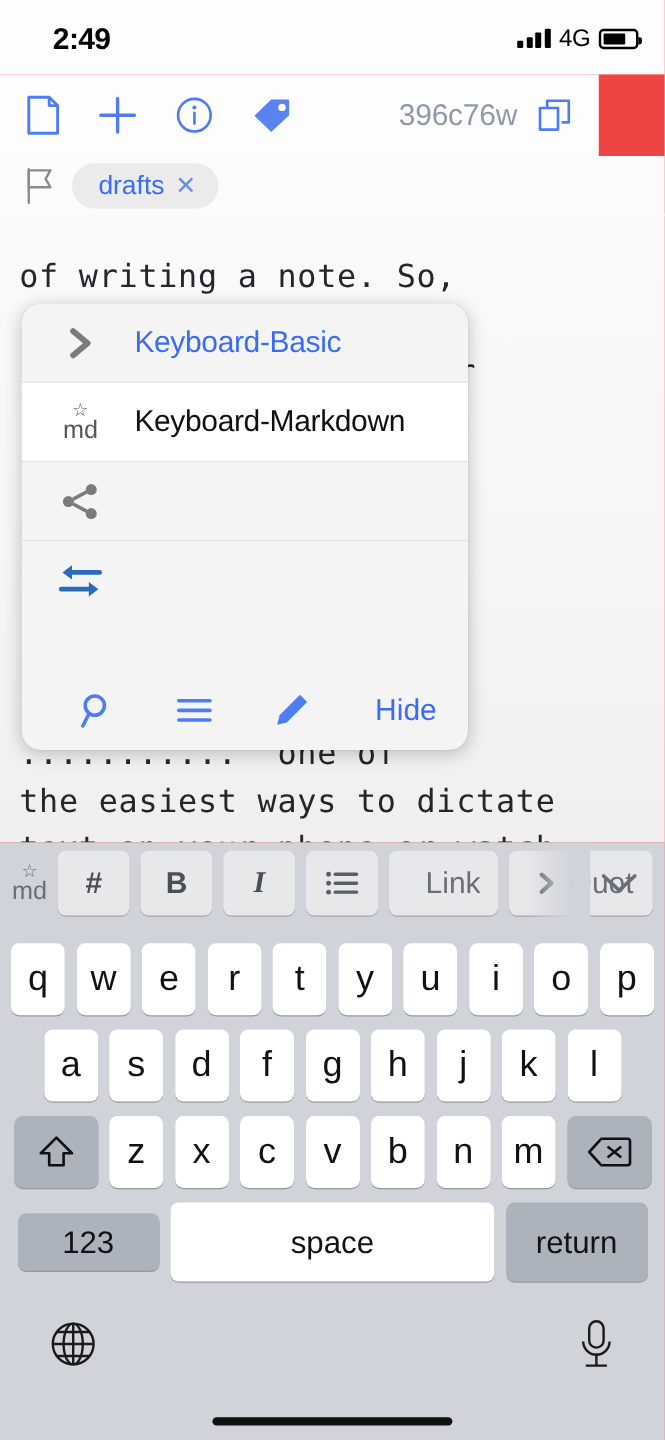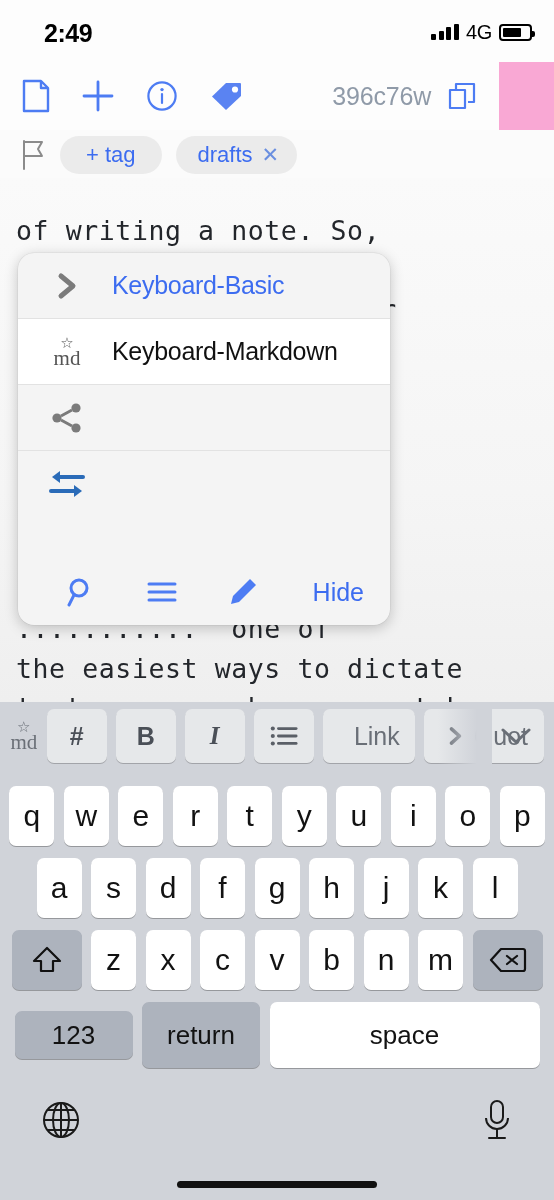--- a/index.html
+++ b/index.html
@@ -5,21 +5,21 @@
   * { box-sizing: border-box; margin: 0; padding: 0; }
   html, body {
     width: 554px; height: 1200px;
     overflow: hidden;
     font-family: "Liberation Sans", sans-serif;
     background: #f2f2f2;
   }
   #app {
     position: relative;
     width: 554px; height: 1200px;
-    background: #f9a8d4;
+    background: #ef4444;
   }
 
   
   .statusbar {
     position: absolute; top: 0; left: 0; width: 554px; height: 62px;
     background: #fdfdfd;
   }
   .status-time {
     position: absolute; left: 44px; top: 19px;
     font-size: 25px; font-weight: bold; color: #000;
@@ -112,21 +112,21 @@
   }
   .popup-footer .fbtn { flex: 1; display: flex; align-items: center; justify-content: center; }
   .popup-footer .fbtn.hide { justify-content: flex-end; color: #3c6cf0; font-size: 25px; text-align: right; }
 
   
   .mdglyph {
     display: flex; flex-direction: column; align-items: center;
     line-height: 1; color: #555;
   }
   .mdglyph .star { font-size: 15px; margin-bottom: -2px; }
-  .mdglyph .md { font-size: 21px; font-family: Liberation Serif, serif; }
+  .mdglyph .md { font-size: 21px; font-family: Liberation Sans, sans-serif; }
 
   
   .acc {
     position: absolute; top: 702px; left: 0; width: 554px; height: 68px;
     background: #d0d3d9;
     display: flex; align-items: center; gap: 9px; padding: 0 10px;
     overflow: hidden;
   }
   .acc-md { width: 44px; display: flex; align-items: center; justify-content: center; }
   .acc-key {
@@ -235,23 +235,20 @@
       </div>
     </div>
   </div>
 
   <div class="tagbar">
     <div style="display:flex;align-items:center;">
       <svg width="26" height="32" viewBox="0 0 26 32">
         <path d="M4 2 V30" stroke="#8b8b8b" stroke-width="2" stroke-linecap="round"></path>
         <path d="M4 3 H22 L18 10 L22 17 H4 Z" fill="none" stroke="#8b8b8b" stroke-width="2" stroke-linejoin="round"></path>
       </svg>
-    </div>
-    <div class="chip">
-      <span>+ tag</span>
     </div>
     <div class="chip drafts">
       <span>drafts</span>
       <span class="x">✕</span>
     </div>
   </div>
 
   <div class="note">
 <span class="firstline">of writing a note. So,</span><span>instead of using the</span>
 <span>............... on your</span>
@@ -415,22 +412,22 @@
       <span class="key">m</span>
       <span class="key wide">
         <svg width="38" height="28" viewBox="0 0 38 28">
           <path d="M12 3 H34 a2 2 0 0 1 2 2 V23 a2 2 0 0 1 -2 2 H12 L2 14 Z" fill="none" stroke="#111" stroke-width="2.2" stroke-linejoin="round"></path>
           <path d="M18 10 L28 18 M28 10 L18 18" stroke="#111" stroke-width="2.2" stroke-linecap="round"></path>
         </svg>
       </span>
     </div>
     <div class="kb-row r4" style="height:78px;">
       <span class="key fn" style="height:48px;">123</span>
+      <span class="key space" style="height:66px;">space</span>
       <span class="key ret" style="height:66px;">return</span>
-      <span class="key space" style="height:66px;">space</span>
     </div>
     <div class="kb-bottom">
       <span>
         <svg width="42" height="42" viewBox="0 0 42 42">
           <circle cx="21" cy="21" r="17" fill="none" stroke="#1a1a1a" stroke-width="2"></circle>
           <ellipse cx="21" cy="21" rx="8" ry="17" fill="none" stroke="#1a1a1a" stroke-width="2"></ellipse>
           <path d="M4 21 H38 M7 11 H35 M7 31 H35 M21 4 V38" fill="none" stroke="#1a1a1a" stroke-width="2"></path>
         </svg>
       </span>
       <span>

